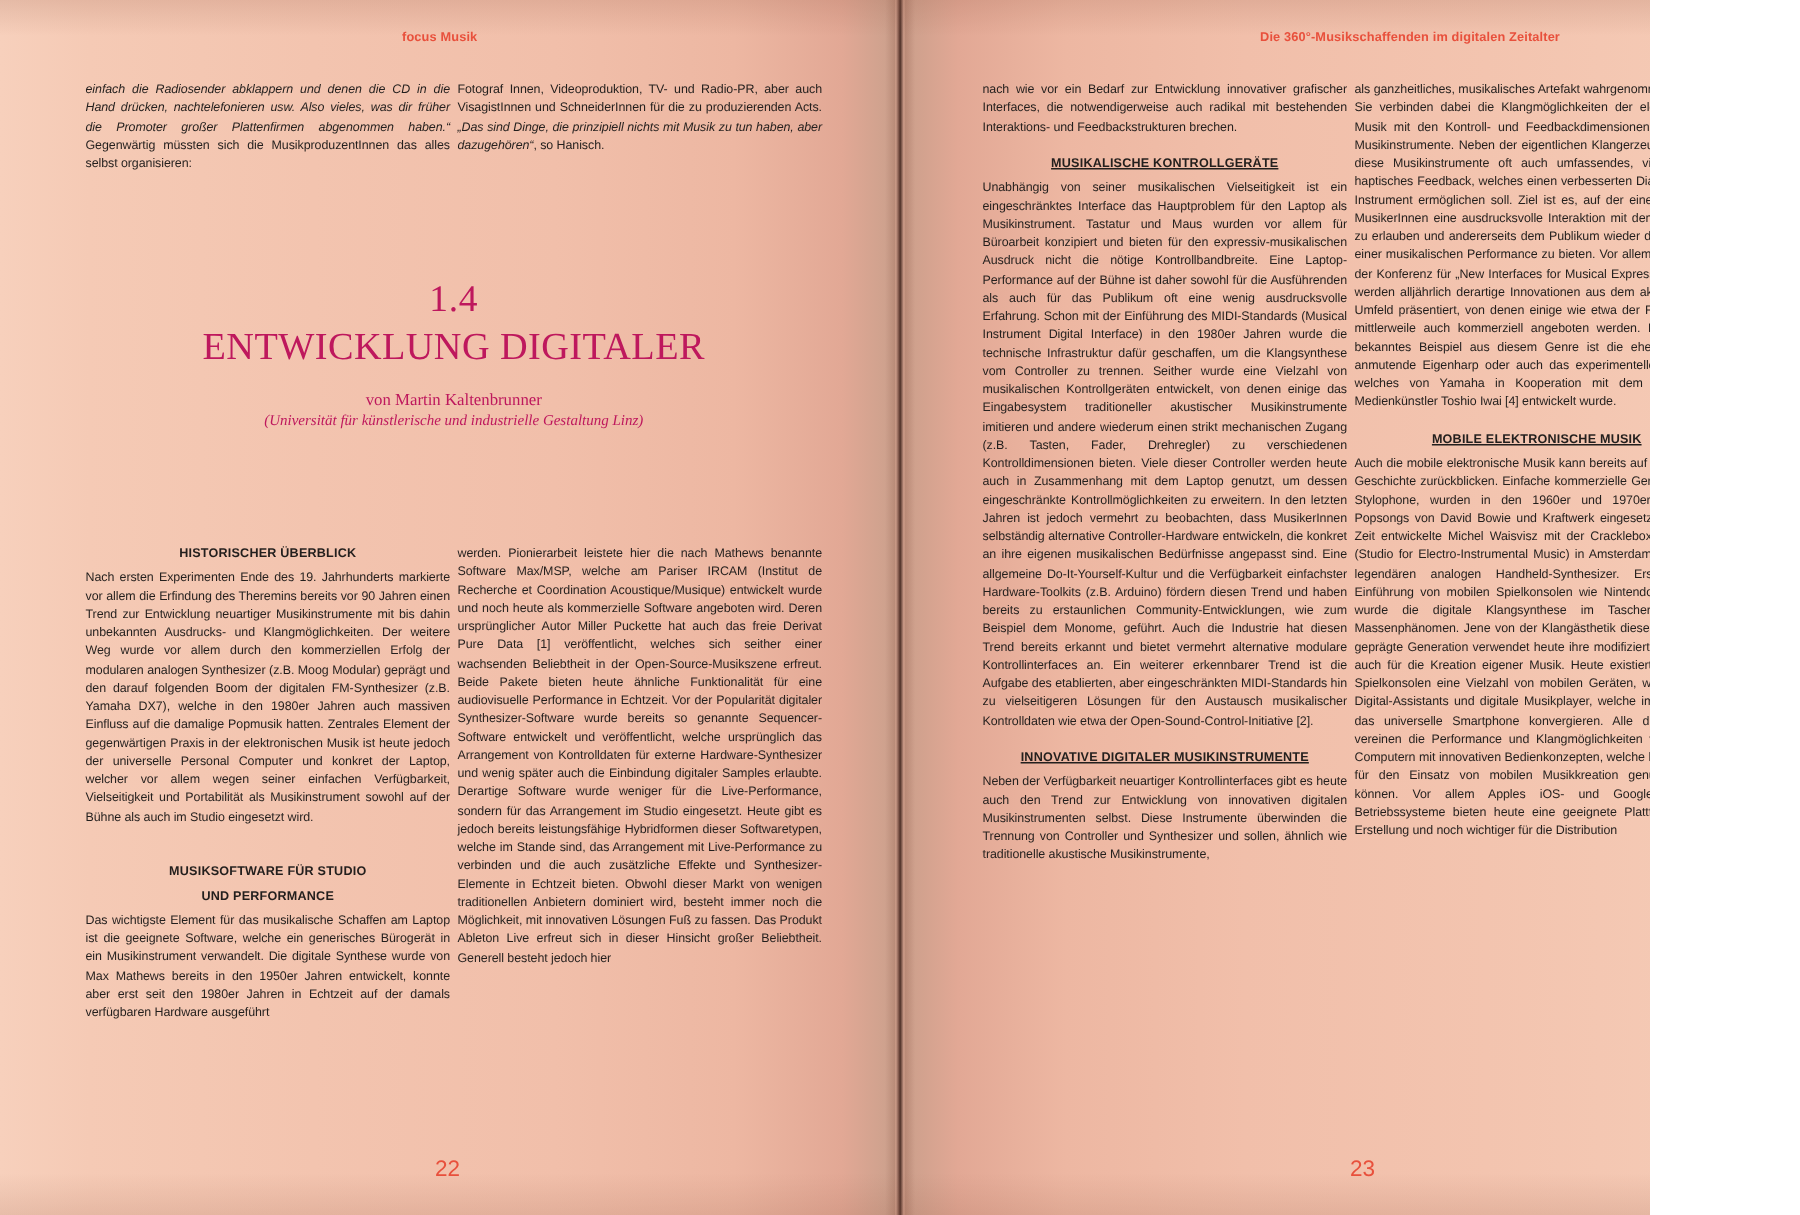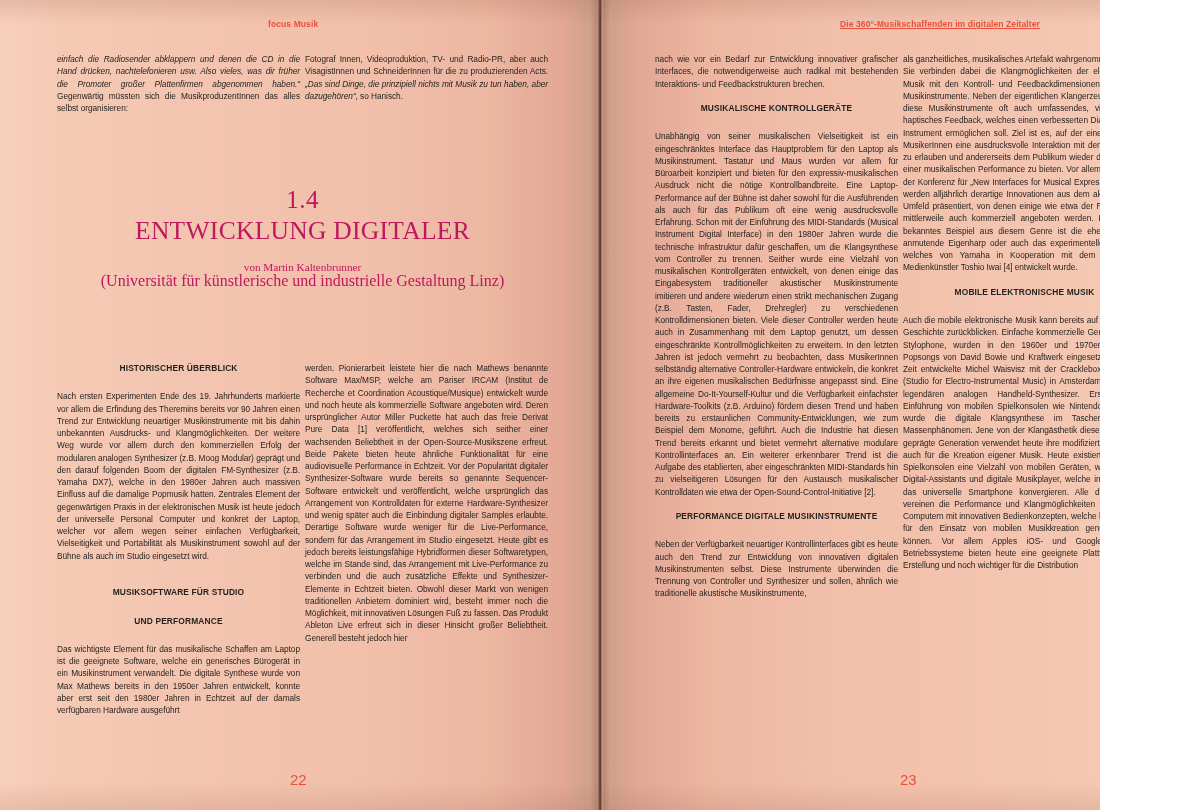--- a/index.html
+++ b/index.html
@@ -69,21 +69,21 @@
   .runhead {
     position: absolute;
     top: 19px;
     font-size: 8.5px;
     letter-spacing: 0.1px;
     color: #e8503c;
     font-weight: 600;
     white-space: nowrap;
   }
   .runhead-left  { left: 268px; }
-  .runhead-right { right: 60px; text-align: right; text-decoration: underline; }
+  .runhead-right { right: 60px; text-align: right; }
 
   
   .folio {
     position: absolute;
     bottom: 22px;
     font-size: 15px;
     color: #e8503c;
     font-weight: 400;
   }
   .folio-left  { left: 290px; }
@@ -97,21 +97,21 @@
     color: #231f1d;
     text-align: justify;
     text-justify: inter-word;
     -webkit-hyphens: none;
     hyphens: none;
     letter-spacing: -0.05px;
   }
   .col p {
     margin: 0;
   }
-  .col p + p { margin-top: 16px; }
+  .col p + p { margin-top: 4px; }
 
   .lead-italic {
     font-style: italic;
   }
   .lead-roman {
     font-style: normal;
   }
 
   .col-l1 { left: 57px;  top: 53px;  width: 243px; }
   .col-l2 { left: 305px; top: 53px;  width: 243px; }
@@ -122,21 +122,21 @@
   .body-l2 { left: 305px; top: 362px; width: 243px; }
 
   .sect-head {
     text-align: center;
     font-weight: 700;
     font-size: 8.4px;
     letter-spacing: 0.15px;
     line-height: 12.25px;
     margin: 0;
   }
-  .space-before { margin-top: 12.25px !important; }
+  .space-before { margin-top: 12.25px !important; text-decoration: underline; }
   .space-before-2 { margin-top: 24.5px !important; }
 
   
   .title-block {
     position: absolute;
     left: 57px;
     top: 185px;
     width: 491px;
     text-align: center;
     font-family: "Liberation Serif", serif;
@@ -152,22 +152,23 @@
     line-height: 30.5px;
     letter-spacing: 0.3px;
     margin-top: 1px;
   }
   .byline {
     font-size: 11.2px;
     line-height: 14.5px;
     margin-top: 13px;
   }
   .affil {
-    font-size: 16px;
+    font-size: 10px;
     line-height: 14.5px;
+    font-style: italic;
   }
 </style>
 </head>
 <body>
 
 <div class="spread">
 
   <div class="page page-left"></div>
   <div class="page page-right"></div>
   <div class="gutter"></div>
@@ -206,21 +207,21 @@
   </div>
 
   <div class="col body-l2">
     <p>werden. Pionierarbeit leistete hier die nach Mathews benannte Software Max/MSP, welche am Pariser IRCAM (Institut de Recherche et Coordination Acoustique/Musique) entwickelt wurde und noch heute als kommerzielle Software angeboten wird. Deren ursprünglicher Autor Miller Puckette hat auch das freie Derivat Pure Data [1] veröffentlicht, welches sich seither einer wachsenden Beliebtheit in der Open-Source-Musikszene erfreut. Beide Pakete bieten heute ähnliche Funktionalität für eine audiovisuelle Performance in Echtzeit. Vor der Popularität digitaler Synthesizer-Software wurde bereits so genannte Sequencer-Software entwickelt und veröffentlicht, welche ursprünglich das Arrangement von Kontrolldaten für externe Hardware-Synthesizer und wenig später auch die Einbindung digitaler Samples erlaubte. Derartige Software wurde weniger für die Live-Performance, sondern für das Arrangement im Studio eingesetzt. Heute gibt es jedoch bereits leistungsfähige Hybridformen dieser Softwaretypen, welche im Stande sind, das Arrangement mit Live-Performance zu verbinden und die auch zusätzliche Effekte und Synthesizer-Elemente in Echtzeit bieten. Obwohl dieser Markt von wenigen traditionellen Anbietern dominiert wird, besteht immer noch die Möglichkeit, mit innovativen Lösungen Fuß zu fassen. Das Produkt Ableton Live erfreut sich in dieser Hinsicht großer Beliebtheit. Generell besteht jedoch hier</p>
   </div>
 
   <div class="col col-r1">
     <p>nach wie vor ein Bedarf zur Entwicklung innovativer grafischer Interfaces, die notwendigerweise auch radikal mit bestehenden Interaktions- und Feedbackstrukturen brechen.</p>
     <p class="sect-head space-before">MUSIKALISCHE KONTROLLGERÄTE</p>
     <p>Unabhängig von seiner musikalischen Vielseitigkeit ist ein eingeschränktes Interface das Hauptproblem für den Laptop als Musikinstrument. Tastatur und Maus wurden vor allem für Büroarbeit konzipiert und bieten für den expressiv-musikalischen Ausdruck nicht die nötige Kontrollbandbreite. Eine Laptop-Performance auf der Bühne ist daher sowohl für die Ausführenden als auch für das Publikum oft eine wenig ausdrucksvolle Erfahrung. Schon mit der Einführung des MIDI-Standards (Musical Instrument Digital Interface) in den 1980er Jahren wurde die technische Infrastruktur dafür geschaffen, um die Klangsynthese vom Controller zu trennen. Seither wurde eine Vielzahl von musikalischen Kontrollgeräten entwickelt, von denen einige das Eingabesystem traditioneller akustischer Musikinstrumente imitieren und andere wiederum einen strikt mechanischen Zugang (z.B. Tasten, Fader, Drehregler) zu verschiedenen Kontrolldimensionen bieten. Viele dieser Controller werden heute auch in Zusammenhang mit dem Laptop genutzt, um dessen eingeschränkte Kontrollmöglichkeiten zu erweitern. In den letzten Jahren ist jedoch vermehrt zu beobachten, dass MusikerInnen selbständig alternative Controller-Hardware entwickeln, die konkret an ihre eigenen musikalischen Bedürfnisse angepasst sind. Eine allgemeine Do-It-Yourself-Kultur und die Verfügbarkeit einfachster Hardware-Toolkits (z.B. Arduino) fördern diesen Trend und haben bereits zu erstaunlichen Community-Entwicklungen, wie zum Beispiel dem Monome, geführt. Auch die Industrie hat diesen Trend bereits erkannt und bietet vermehrt alternative modulare Kontrollinterfaces an. Ein weiterer erkennbarer Trend ist die Aufgabe des etablierten, aber eingeschränkten MIDI-Standards hin zu vielseitigeren Lösungen für den Austausch musikalischer Kontrolldaten wie etwa der Open-Sound-Control-Initiative [2].</p>
-    <p class="sect-head space-before">PERFORMANCE DIGITALE MUSIKINSTRUMENTE</p>
+    <p class="sect-head space-before">INNOVATIVE DIGITALER MUSIKINSTRUMENTE</p>
     <p>Neben der Verfügbarkeit neuartiger Kontrollinterfaces gibt es heute auch den Trend zur Entwicklung von innovativen digitalen Musikinstrumenten selbst. Diese Instrumente überwinden die Trennung von Controller und Synthesizer und sollen, ähnlich wie traditionelle akustische Musikinstrumente,</p>
   </div>
 
   <div class="col col-r2">
     <p>als ganzheitliches, musikalisches Artefakt wahrgenommen werden. Sie verbinden dabei die Klangmöglichkeiten der elektronischen Musik mit den Kontroll- und Feedbackdimensionen akustischer Musikinstrumente. Neben der eigentlichen Klangerzeugung bieten diese Musikinstrumente oft auch umfassendes, visuelles und haptisches Feedback, welches einen verbesserten Dialog mit dem Instrument ermöglichen soll. Ziel ist es, auf der einen Seite den MusikerInnen eine ausdrucksvolle Interaktion mit dem Instrument zu erlauben und andererseits dem Publikum wieder die Erfahrung einer musikalischen Performance zu bieten. Vor allem im Rahmen der Konferenz für „New Interfaces for Musical Expression“ (NIME) werden alljährlich derartige Innovationen aus dem akademischen Umfeld präsentiert, von denen einige wie etwa der Reactable [3] mittlerweile auch kommerziell angeboten werden. Ein weiteres bekanntes Beispiel aus diesem Genre ist die eher traditionell anmutende Eigenharp oder auch das experimentelle Tenori-On, welches von Yamaha in Kooperation mit dem japanischen Medienkünstler Toshio Iwai [4] entwickelt wurde.</p>
     <p class="sect-head space-before">MOBILE ELEKTRONISCHE MUSIK</p>
     <p>Auch die mobile elektronische Musik kann bereits auf eine längere Geschichte zurückblicken. Einfache kommerzielle Geräte, wie das Stylophone, wurden in den 1960er und 1970er Jahren in Popsongs von David Bowie und Kraftwerk eingesetzt. Um diese Zeit entwickelte Michel Waisvisz mit der Cracklebox am STEIM (Studio for Electro-Instrumental Music) in Amsterdam auch einen legendären analogen Handheld-Synthesizer. Erst mit der Einführung von mobilen Spielkonsolen wie Nintendos Gameboy wurde die digitale Klangsynthese im Taschenformat ein Massenphänomen. Jene von der Klangästhetik dieser Spielzeuge geprägte Generation verwendet heute ihre modifizierten Konsolen auch für die Kreation eigener Musik. Heute existiert neben den Spielkonsolen eine Vielzahl von mobilen Geräten, wie Personal-Digital-Assistants und digitale Musikplayer, welche im Moment in das universelle Smartphone konvergieren. Alle diese Geräte vereinen die Performance und Klangmöglichkeiten von mobilen Computern mit innovativen Bedienkonzepten, welche konkret auch für den Einsatz von mobilen Musikkreation genutzt werden können. Vor allem Apples iOS- und Googles Android-Betriebssysteme bieten heute eine geeignete Plattform für die Erstellung und noch wichtiger für die Distribution</p>
   </div>
 
 </div>

